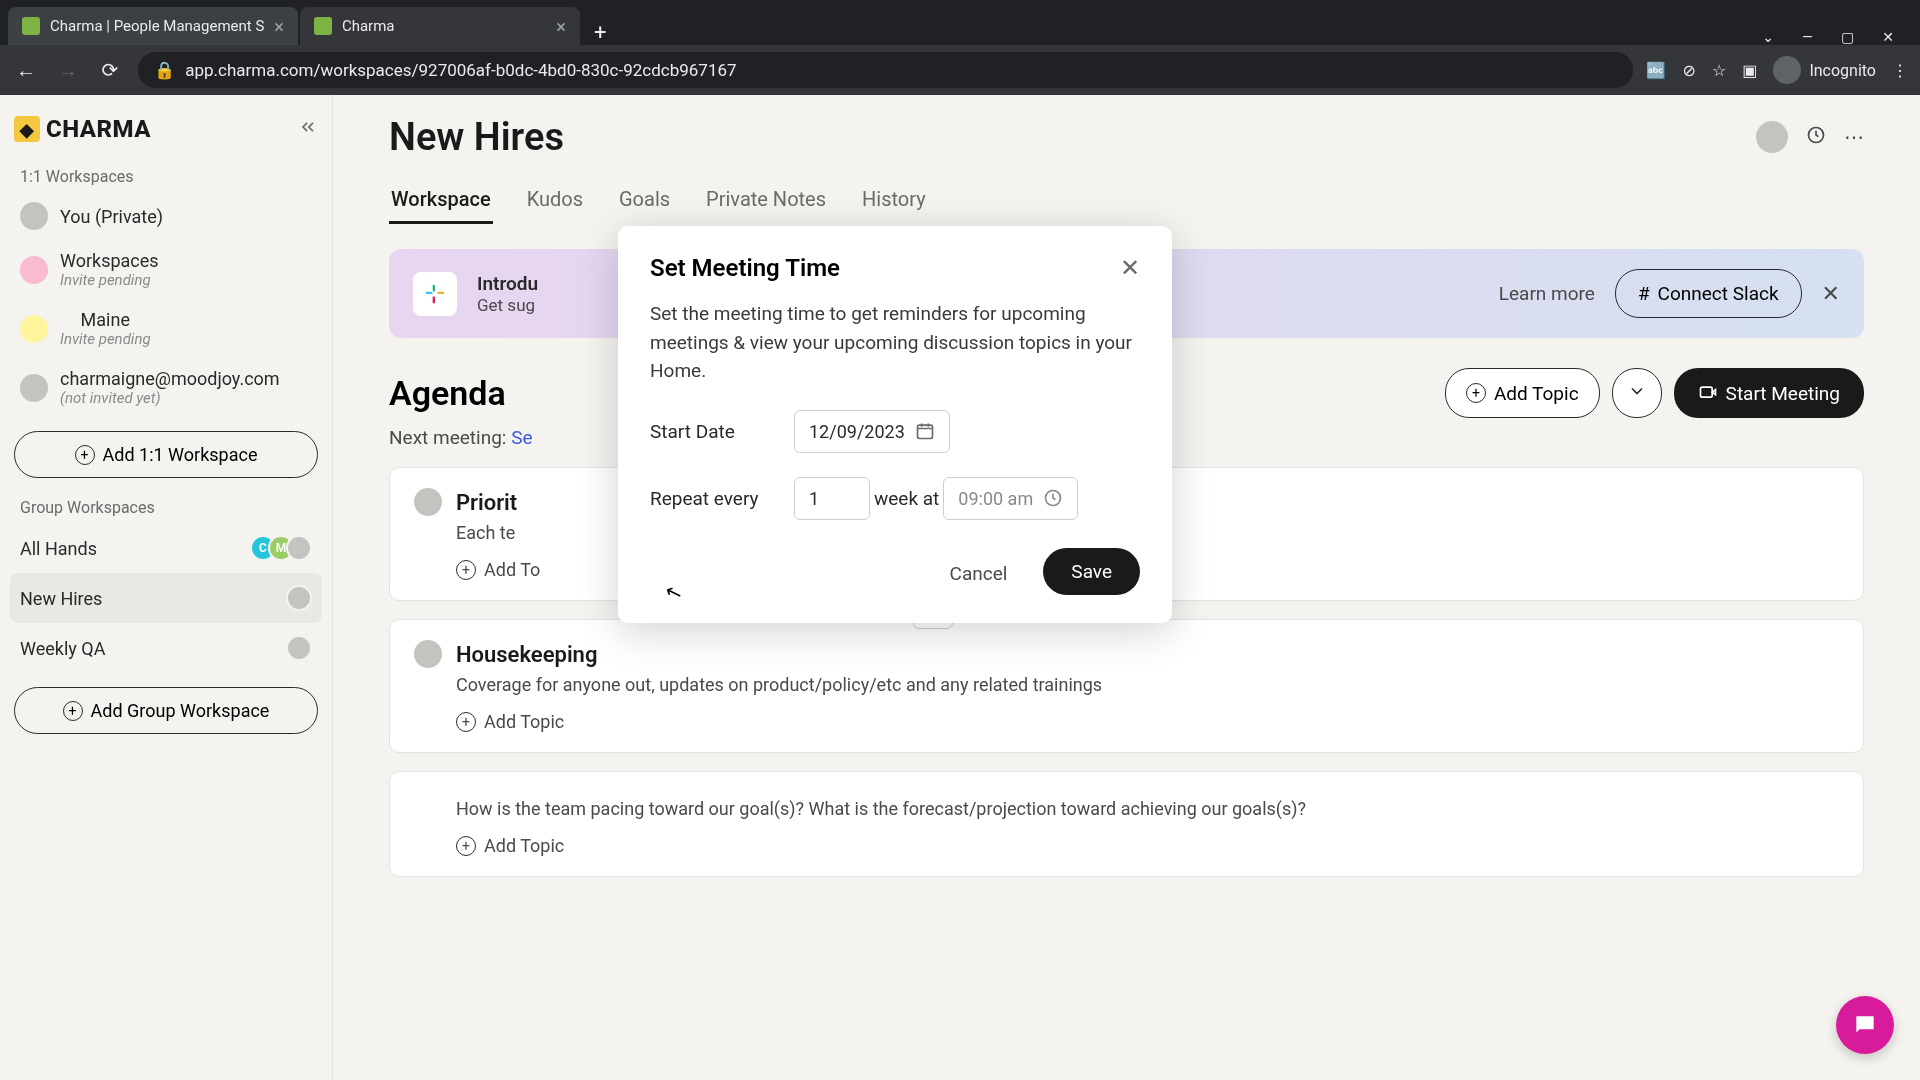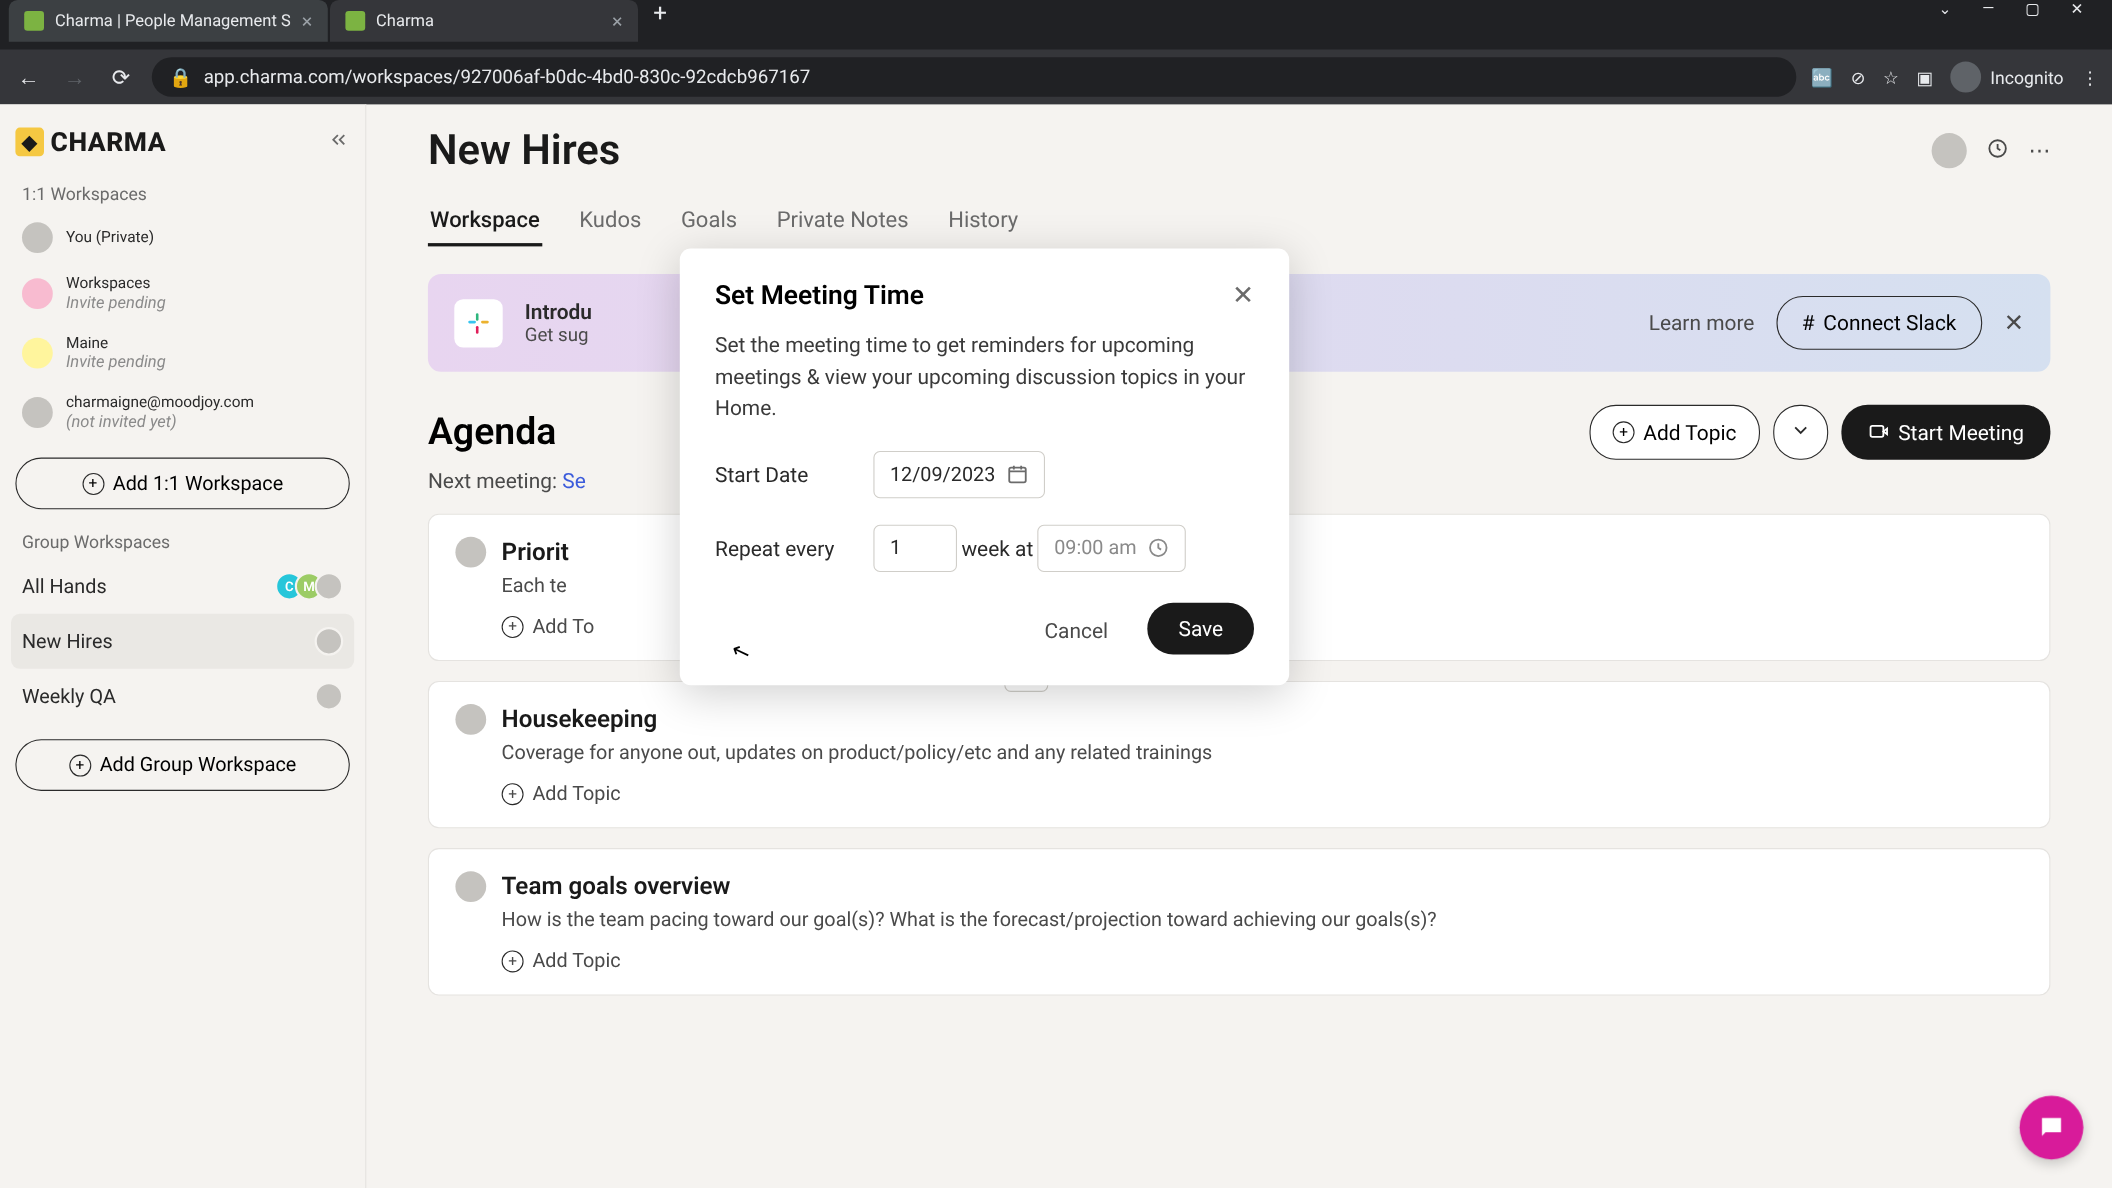--- a/index.html
+++ b/index.html
@@ -1,20 +1,20 @@
 <!DOCTYPE html>
 <html><head>
 <meta charset="utf-8">
 <style>
 * { margin: 0; padding: 0; box-sizing: border-box; font-family: -apple-system, BlinkMacSystemFont, "Segoe UI", Roboto, sans-serif; }
 body { width: 1920px; height: 1080px; overflow: hidden; background: #fff; position: relative; transform-origin: top left; }
 
 
 .browser-chrome { background: #202124; color: #e8eaed; }
-.tab-strip { display: flex; align-items: flex-start; height: 45px; padding: 0 8px; gap: 2px; }
+.tab-strip { display: flex; align-items: flex-end; height: 45px; padding: 0 8px; gap: 2px; }
 .tab { display: flex; align-items: center; background: #35363a; padding: 0 14px; height: 38px; border-radius: 8px 8px 0 0; min-width: 280px; gap: 10px; font-size: 15px; color: #e8eaed; }
 .tab.active { background: #3c4043; }
 .favicon { width: 18px; height: 18px; background: #7cb342; border-radius: 3px; }
 .tab-title { flex: 1; white-space: nowrap; overflow: hidden; text-overflow: ellipsis; }
 .tab-close { color: #9aa0a6; font-size: 18px; cursor: pointer; }
 .new-tab { color: #e8eaed; font-size: 22px; padding: 0 12px; cursor: pointer; }
 .win-controls { margin-left: auto; display: flex; gap: 28px; padding-right: 18px; font-size: 14px; }
 .win-controls span { cursor: pointer; }
 
 .toolbar { display: flex; align-items: center; height: 50px; padding: 0 12px; gap: 14px; background: #35363a; }
@@ -33,21 +33,21 @@
 .logo { display: flex; align-items: center; gap: 6px; font-weight: 800; font-size: 24px; letter-spacing: 0.5px; color: #1a1a1a; }
 .logo-mark { width: 26px; height: 26px; background: #f5c842; border-radius: 4px; display: flex; align-items: center; justify-content: center; font-size: 18px; }
 .collapse-btn { color: #6b6b6b; cursor: pointer; }
 .section-label { font-size: 16px; color: #6b6b6b; padding: 6px 10px; }
 .ws-item { display: flex; align-items: center; gap: 12px; padding: 10px 10px; border-radius: 8px; cursor: pointer; }
 .ws-avatar { width: 28px; height: 28px; border-radius: 50%; background: #d0cec9; flex-shrink: 0; }
 .ws-avatar.pink { background: #f8bbd0; }
 .ws-avatar.yellow { background: #fff59d; }
 .ws-avatar.gray { background: #c5c3bf; }
 .ws-text { display: flex; flex-direction: column; }
-.ws-name { font-size: 14px; color: #2a2a2a; }
+.ws-name { font-size: 18px; color: #2a2a2a; text-align: center; }
 .ws-sub { font-size: 15px; color: #8a8a8a; font-style: italic; }
 .add-ws-btn { display: flex; align-items: center; justify-content: center; gap: 8px; border: 1.5px solid #2a2a2a; border-radius: 24px; padding: 12px 18px; margin: 14px 4px; font-size: 18px; cursor: pointer; background: #f5f3f0; }
 .plus-circ { width: 20px; height: 20px; border: 1.5px solid #2a2a2a; border-radius: 50%; display: flex; align-items: center; justify-content: center; font-size: 14px; }
 .grp-item { display: flex; align-items: center; justify-content: space-between; padding: 12px 10px; border-radius: 8px; cursor: pointer; font-size: 18px; color: #2a2a2a; }
 .grp-item.selected { background: #eae8e4; }
 .grp-avatars { display: flex; }
 .grp-avatars .ws-avatar { margin-left: -8px; width: 26px; height: 26px; border: 2px solid #f5f3f0; }
 .grp-av-c { background: #26c6da; display:flex;align-items:center;justify-content:center;color:#fff;font-size:12px;font-weight:600;}
 .grp-av-m { background: #9ccc65; display:flex;align-items:center;justify-content:center;color:#fff;font-size:12px;font-weight:600;}
 
@@ -321,24 +321,20 @@
         <div class="card-title">Housekeeping</div>
       </div>
       <div class="card-desc">Coverage for anyone out, updates on product/policy/etc and any related trainings</div>
       <div class="card-add">
         <span class="plus-circ">+</span>
         <span>Add Topic</span>
       </div>
     </div>
 
     <div class="card">
-      <div class="card-head">
-        <div class="ws-avatar gray"></div>
-        <div class="card-title">Team goals overview</div>
-      </div>
       <div class="card-desc">How is the team pacing toward our goal(s)? What is the forecast/projection toward achieving our goals(s)?</div>
       <div class="card-add">
         <span class="plus-circ">+</span>
         <span>Add Topic</span>
       </div>
     </div>
 
     <div class="popover-fragment">
       <div class="line1">Co</div>
       <div class="line2">En</div>

